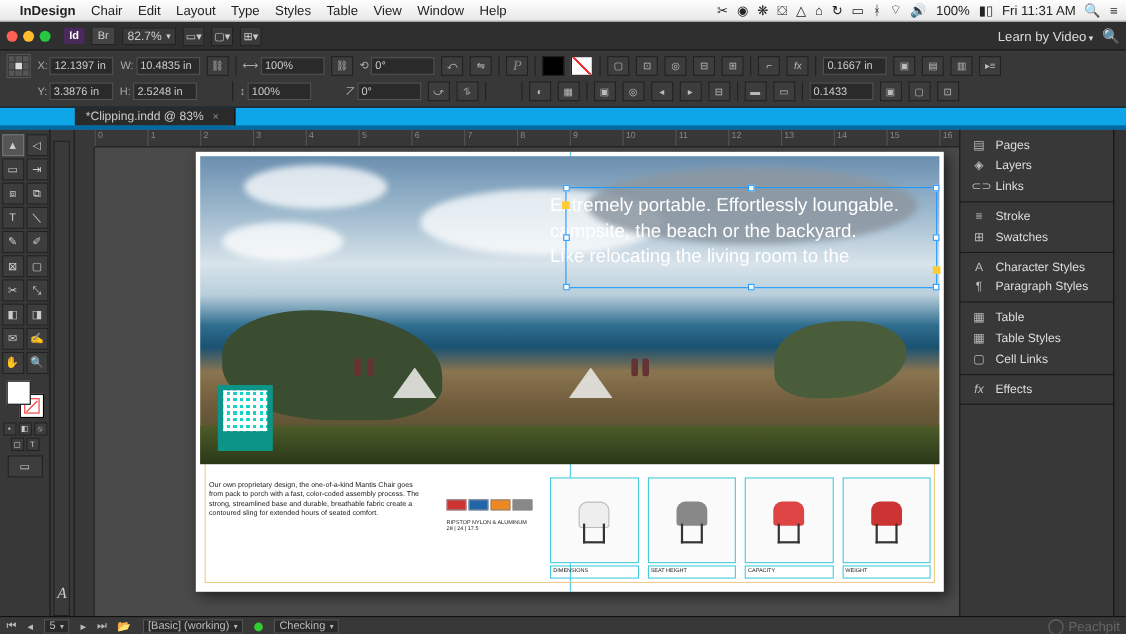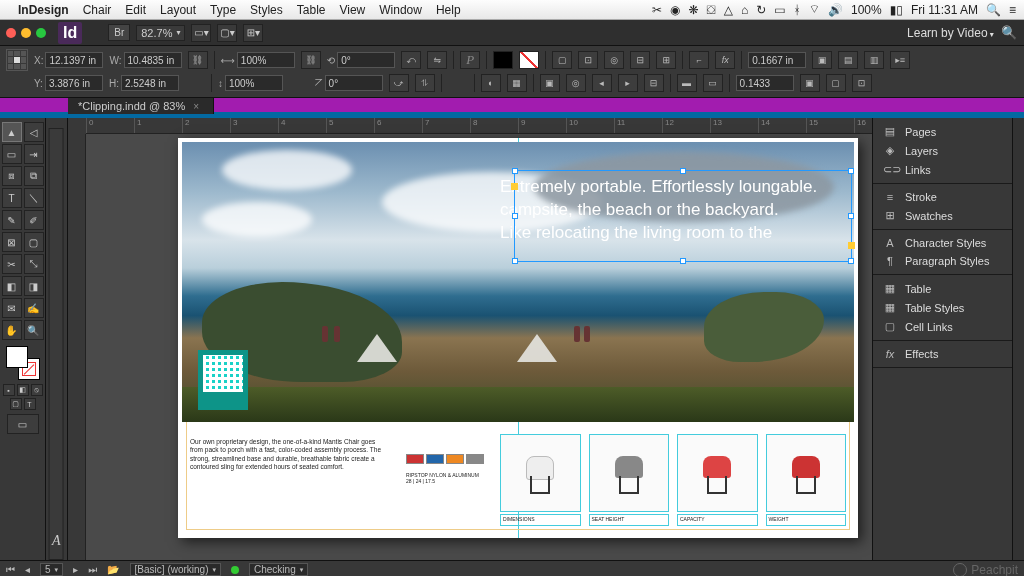--- a/index.html
+++ b/index.html
@@ -12,22 +12,22 @@
 .mac-menubar .app-name { font-weight:bold; }
 .mac-menubar .spacer { flex:1; }
 .mac-menubar .status-icons { display:flex; align-items:center; gap:8px; font-size:12px; }
 .mac-menubar .status-icons span { display:inline-block; }
 
 
 .app-bar { height:26px; background:#2f2f2f; display:flex; align-items:center; padding:0 6px; gap:6px; border-bottom:1px solid #111; }
 .window-dots { display:flex; gap:5px; margin-right:6px; }
 .dot { width:10px; height:10px; border-radius:50%; }
 .dot.red{background:#ff5f57;} .dot.yel{background:#ffbd2e;} .dot.grn{background:#28c840;}
-.id-badge { background:#4a2a5a; color:#fff; padding:2px 5px; font-weight:bold; font-size:16px; border-radius:2px; }
-.br-badge { background:#444; padding:2px 5px; font-size:10px; border:1px solid #222;margin-left:20px; }
+.id-badge { background:#4a2a5a; color:#fff; padding:2px 5px; font-weight:bold; font-size:10px; border-radius:2px; }
+.br-badge { background:#444; padding:2px 5px; font-size:10px; border:1px solid #222; }
 .zoom-sel { background:#3a3a3a; border:1px solid #222; color:#ccc; padding:1px 4px; font-size:11px; display:flex; align-items:center; gap:4px; }
 .zoom-sel::after{content:"▾"; font-size:8px;}
 .app-bar .tiny-icon { width:20px; height:18px; background:#3a3a3a; border:1px solid #222; display:flex; align-items:center; justify-content:center; font-size:10px; }
 .app-bar .right { margin-left:auto; display:flex; align-items:center; gap:8px; }
 .learn-vid { font-size:12px; color:#ddd; }
 .learn-vid::after{content:" ▾"; font-size:8px;}
 .search-icon { font-size:13px; }
 
 
 .control-bar { background:#383838; border-bottom:1px solid #111; padding:4px 6px; }
@@ -37,21 +37,21 @@
 .ref-box span{ background:#555; }
 .ref-box span.sel{ background:#ddd; }
 .fld { display:flex; align-items:center; gap:2px; }
 .fld label{ color:#aaa; font-size:10px; }
 .fld .inp { background:#2a2a2a; border:1px solid #555; color:#ccc; padding:1px 3px; font-size:10px; width:58px; height:16px; display:flex; align-items:center; }
 .mini-btn { width:20px; height:18px; background:#3d3d3d; border:1px solid #222; display:flex; align-items:center; justify-content:center; font-size:9px; color:#bbb; }
 .sep-v { width:1px; height:18px; background:#222; }
 .icon-sq{ color:#888; }
 
 
-.doc-tab-bar { height:20px; background:#a21caf; display:flex; align-items:flex-start; border-bottom:6px solid #0369a1; }
+.doc-tab-bar { height:20px; background:#0ea5e9; display:flex; align-items:flex-start; border-bottom:4px solid #0369a1; }
 .doc-tab { background:#2a2a2a; padding:2px 14px 2px 10px; font-size:11px; color:#ccc; border-right:1px solid #111; display:flex; align-items:center; }
 .doc-tab .close{ margin-left:8px; font-size:10px; color:#888; }
 
 
 .main { display:flex; height:calc(576px - 20px - 26px - 50px - 20px - 18px); }
 
 
 .toolbox { width:46px; background:#383838; border-right:1px solid #111; display:flex; flex-direction:column; align-items:center; padding-top:4px; }
 .tool-grid { display:grid; grid-template-columns:20px 20px; gap:2px; }
 .tool { width:20px; height:20px; border:1px solid #222; background:#3d3d3d; display:flex; align-items:center; justify-content:center; font-size:10px; color:#ccc; }

